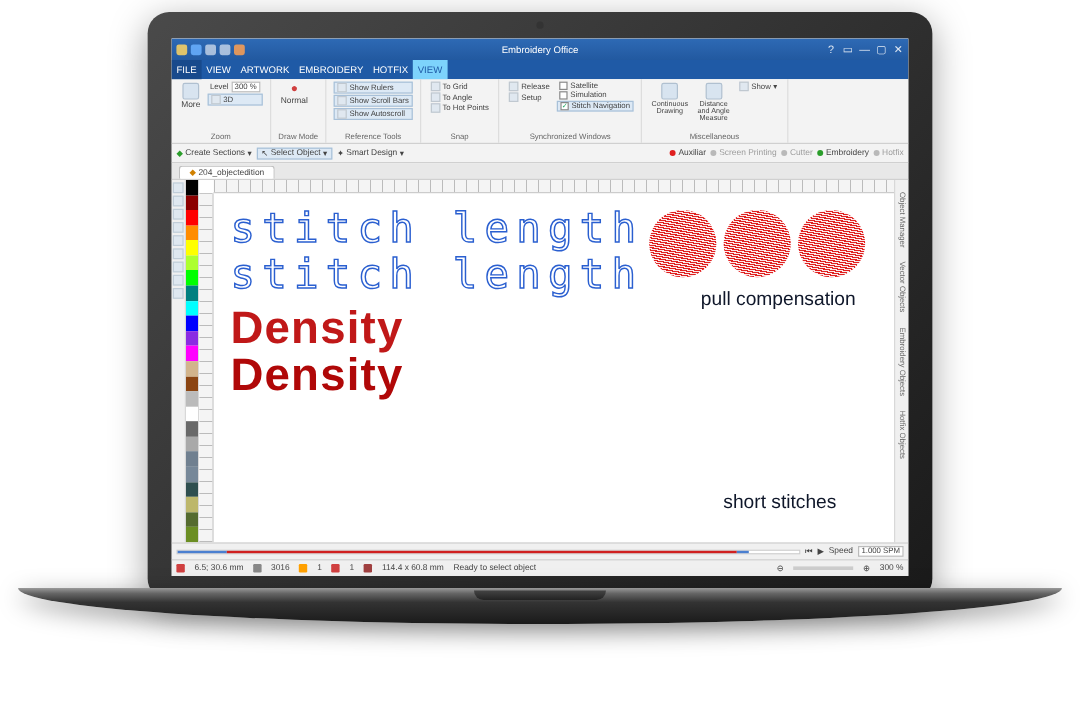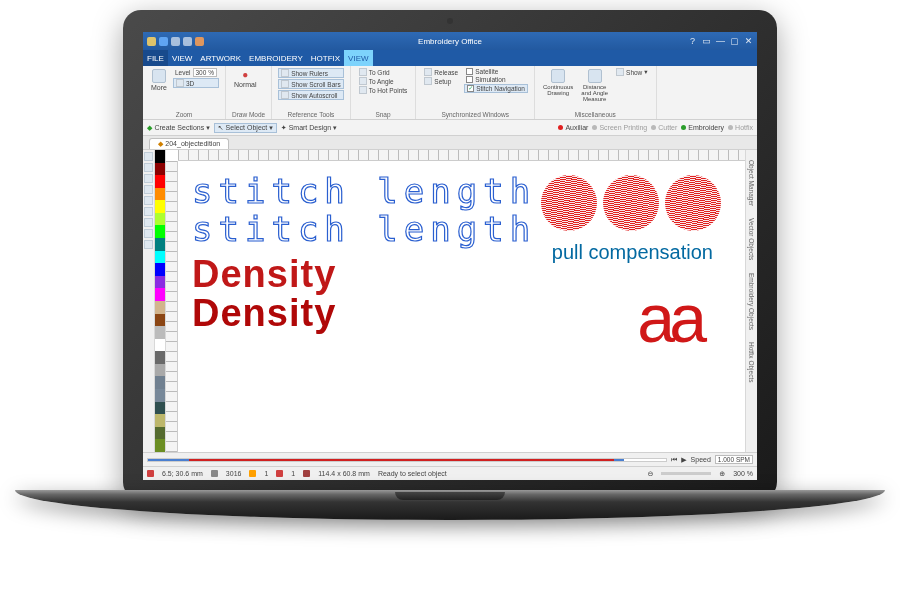--- a/index.html
+++ b/index.html
@@ -53,21 +53,21 @@
 .rightbar .rtab{writing-mode:vertical-rl;font-size:6.5px;color:#666;padding:4px 0}
 .canvas{flex:1;background:#fff;position:relative;overflow:hidden}
 .ruler-h{position:absolute;top:0;left:12px;right:0;height:11px;background:#f4f4f4;border-bottom:1px solid #ccc;background-image:repeating-linear-gradient(90deg,#bbb 0,#bbb 1px,transparent 1px,transparent 10px)}
 .ruler-v{position:absolute;top:11px;left:0;bottom:0;width:12px;background:#f4f4f4;border-right:1px solid #ccc;background-image:repeating-linear-gradient(180deg,#bbb 0,#bbb 1px,transparent 1px,transparent 10px)}
 .art{position:absolute;top:11px;left:12px;right:0;bottom:0;padding:10px 14px}
 .stitch-outline{font-family:monospace;font-weight:300;font-size:34px;letter-spacing:6px;color:transparent;-webkit-text-stroke:1.2px #2a5fd0;margin-bottom:-2px}
 .density{font-family:Arial,sans-serif;font-weight:900;font-size:38px;color:#c01818;margin-top:6px;letter-spacing:1px}
 .density.d2{color:#b00808;margin-top:-4px}
 .circles{position:absolute;right:24px;top:14px;display:flex;gap:6px}
 .circ{width:56px;height:56px;border-radius:50%;background:repeating-linear-gradient(10deg,#e02020 0,#e02020 1px,rgba(224,32,32,.1) 1px,rgba(224,32,32,.1) 2px)}
-.lbl{position:absolute;font-family:Arial,sans-serif;color:#0369a1;font-size:20px}
+.lbl{position:absolute;font-family:Arial,sans-serif;color:#0f172a;font-size:16px}
 .lbl.pc{right:32px;top:80px}
 .lbl.ss{right:48px;bottom:24px}
 .aa{position:absolute;right:44px;top:118px;font-size:68px;font-weight:400;color:#d01818;font-family:Arial,sans-serif;letter-spacing:-6px}
 
 .playbar{position:absolute;bottom:14px;left:0;right:0;height:14px;background:#f0f0f0;border-top:1px solid #d0d0d0;display:flex;align-items:center;padding:0 4px;gap:4px;font-size:7px;color:#444}
 .track{flex:1;height:4px;background:#fff;border:1px solid #ccc;position:relative}
 .track .seg{position:absolute;top:0;bottom:0}
 .statusbar{position:absolute;bottom:0;left:0;right:0;height:14px;background:#f0f0f0;border-top:1px solid #d0d0d0;display:flex;align-items:center;padding:0 4px;gap:8px;font-size:7px;color:#444}
 .sicon{width:7px;height:7px;display:inline-block;border-radius:1px}
 </style>
@@ -299,21 +299,21 @@
             <div class="stitch-outline">stitch length</div>
             <div class="stitch-outline">stitch length</div>
             <div class="density">Density</div>
             <div class="density d2">Density</div>
             <div class="circles">
               <div class="circ"></div>
                 <div class="circ"></div>
                 <div class="circ"></div>
             </div>
             <div class="lbl pc">pull compensation</div>
-            <div class="aa">aa</div>
+            <div class="lbl ss">short stitches</div>
           </div>
         </div>
         <div class="rightbar">
           <div class="rtab">Object Manager</div>
           <div class="rtab">Vector Objects</div>
           <div class="rtab">Embroidery Objects</div>
           <div class="rtab">Hotfix Objects</div>
         </div>
       </div>
 

